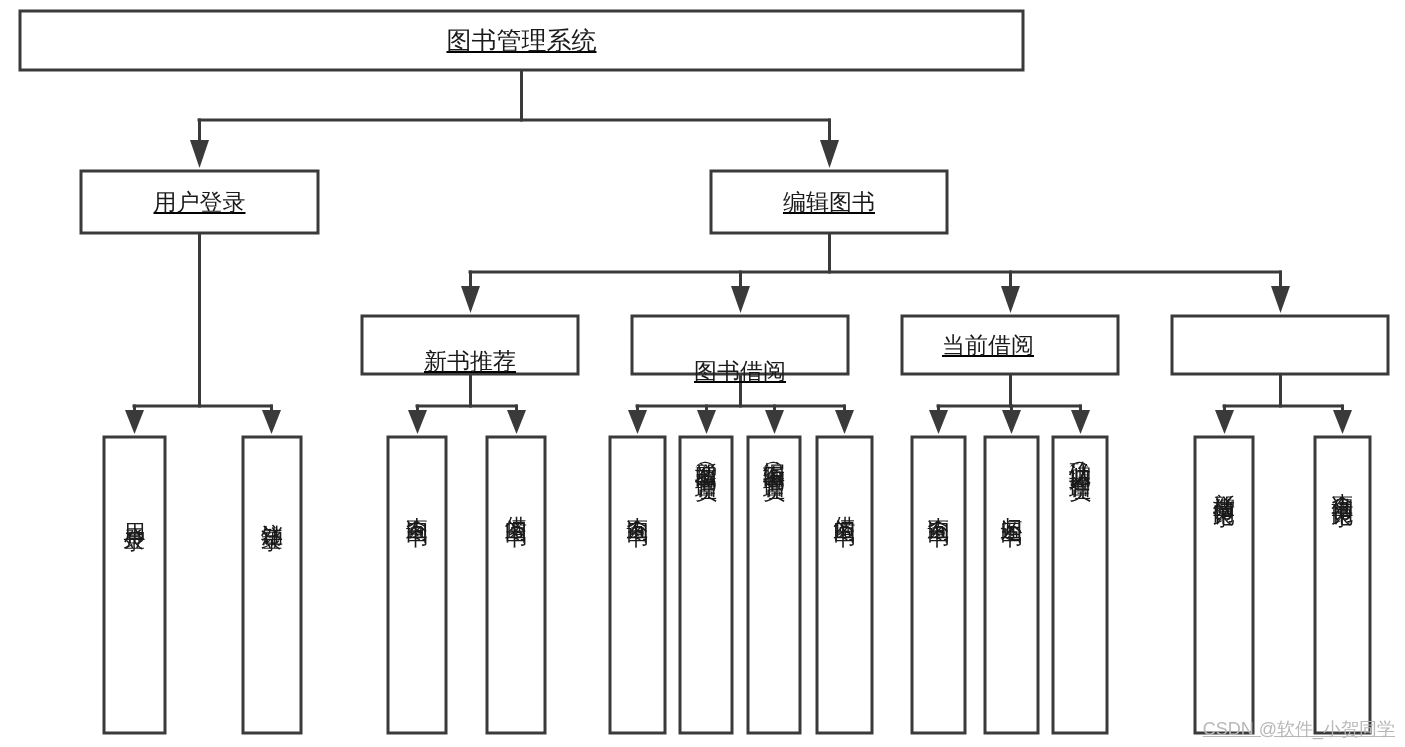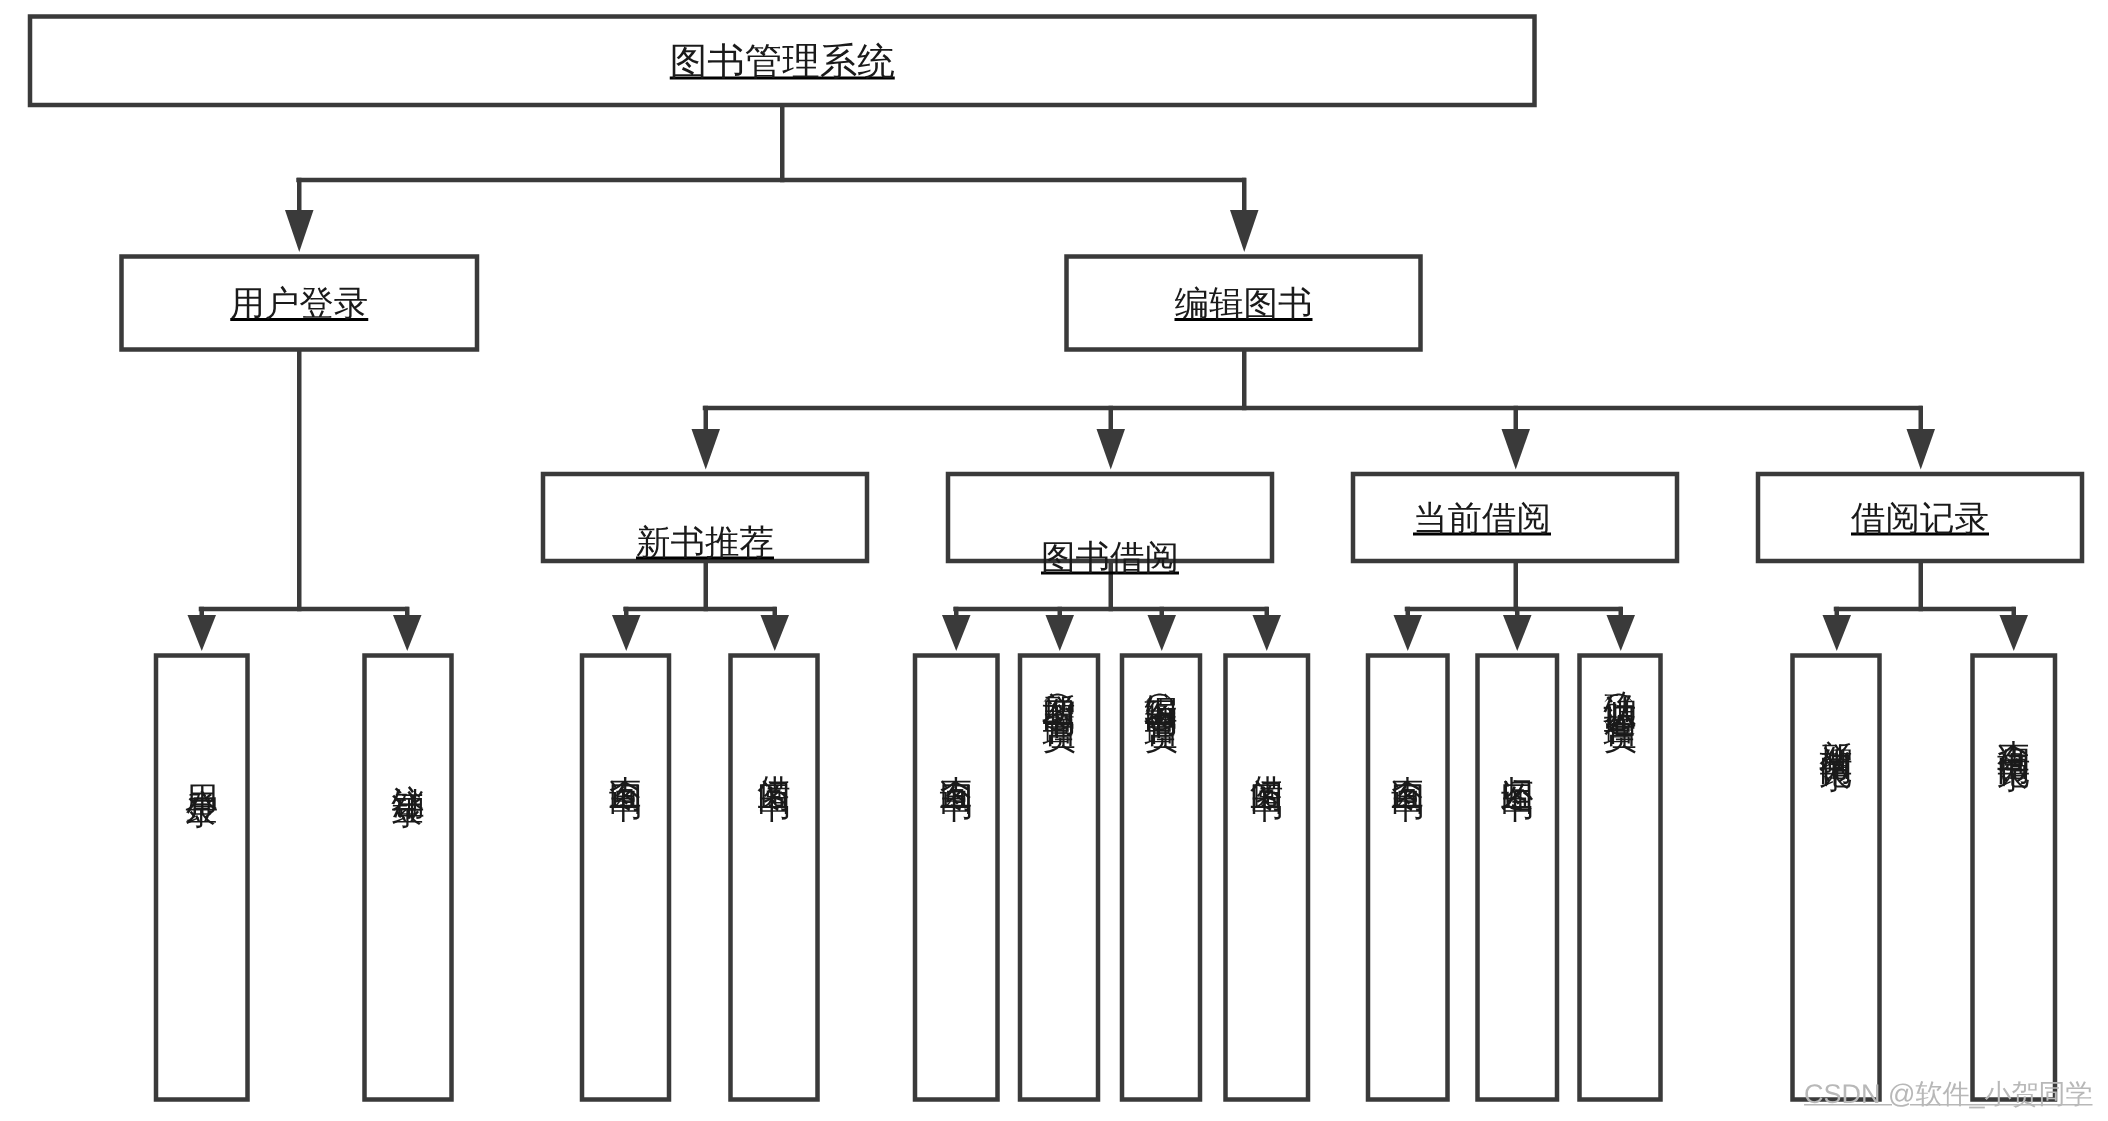--- a/index.html
+++ b/index.html
@@ -209,23 +209,20 @@
   </div>
 
   <div class="hlabel-wrap" style="left:632px; top:316px; width:216px; height:70px;margin-top:20px;">
     <span class="hlabel-text">图书借阅</span>
   </div>
 
   <div class="hlabel-wrap" style="left:902px; top:316px; width:172px; height:58px;">
     <span class="hlabel-text">当前借阅</span>
   </div>
 
-  <div class="hlabel-wrap" style="left:1172px; top:316px; width:216px; height:58px;">
-    <span class="hlabel-text">借阅记录</span>
-  </div>
 
   <div class="vlabel-wrap" style="left:104px; top:437px; width:61px; height:296px; padding-top:68px;">
     <span class="vlabel-text">用户登录</span>
   </div>
 
   <div class="vlabel-wrap" style="left:243px; top:437px; width:58px; height:296px; padding-top:68px;">
     <span class="vlabel-text">注销登录</span>
   </div>
 
   <div class="vlabel-wrap" style="left:388px; top:437px; width:58px; height:296px; padding-top:62px;">

